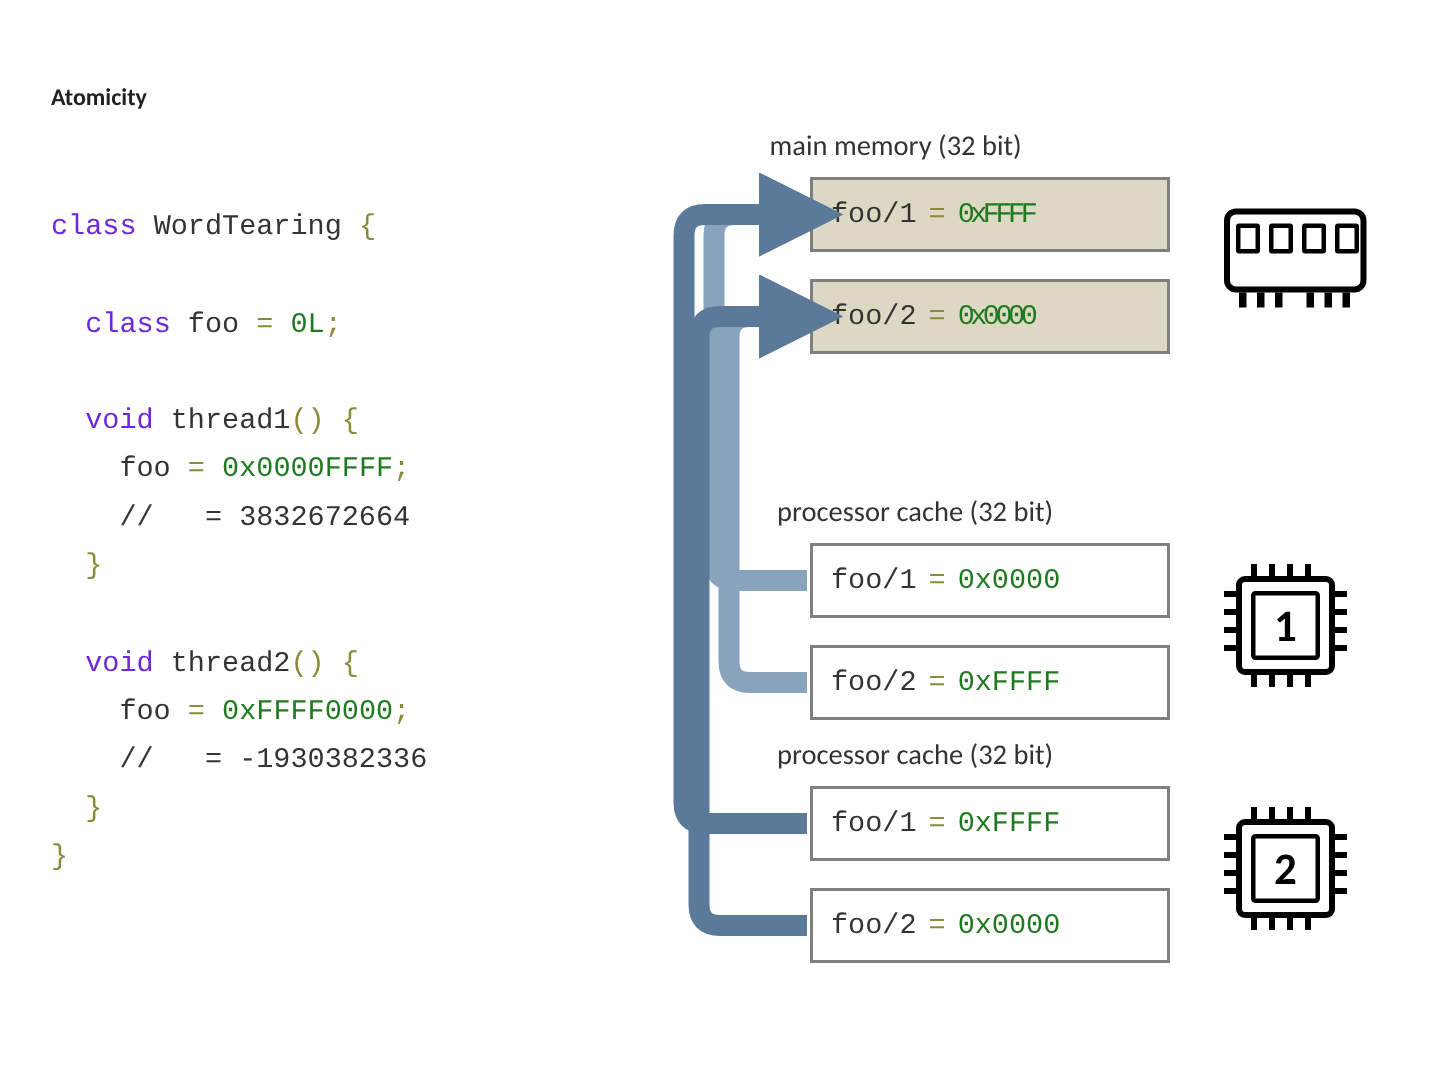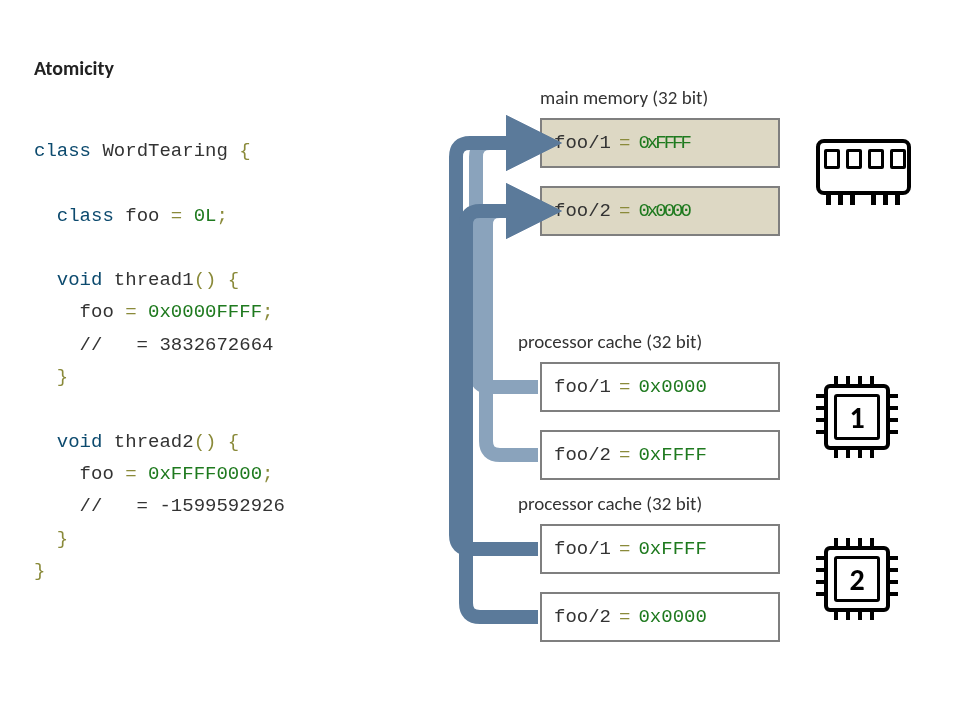--- a/index.html
+++ b/index.html
@@ -8,35 +8,35 @@
     height: 720px;
     background: #fff;
     font-family: Calibri, Arial, sans-serif;
     position: relative;
     overflow: hidden;
   }
   .title {
     position: absolute;
     left: 34px;
     top: 56px;
-    font-size: 20px;
+    font-size: 16px;
     font-weight: bold;
     color: #222;
   }
   .code {
     position: absolute;
     left: 34px;
     top: 135px;
     font-family: Consolas, "Courier New", monospace;
     font-size: 19px;
     line-height: 1.7;
     color: #333;
     white-space: pre;
   }
-  .kw { color: #0c4a6e; }
+  .kw { color: #6d28d9; }
   .pn { color: #8a8a3a; }
   .num { color: #1f7a1f; }
 
   .label {
     position: absolute;
     font-size: 19px;
     color: #333;
   }
 
   .box {
@@ -129,25 +129,25 @@
 
   <span class="kw">class</span> <span>foo</span> <span class="pn">=</span> <span class="num">0L</span><span class="pn">;</span>
 
   <span class="kw">void</span> <span>thread1</span><span class="pn">() {</span>
     <span>foo</span> <span class="pn">=</span> <span class="num">0x0000FFFF</span><span class="pn">;</span>
     <span>//   = 3832672664</span>
   <span class="pn">}</span>
 
   <span class="kw">void</span> <span>thread2</span><span class="pn">() {</span>
     <span>foo</span> <span class="pn">=</span> <span class="num">0xFFFF0000</span><span class="pn">;</span>
-    <span>//   = -1599592926</span>
+    <span>//   = -1930382336</span>
   <span class="pn">}</span>
 <span class="pn">}</span></div>
 
-<div class="label" style="left:540px; top:86px;">main memory (32 bit)</div>
+<div class="label" style="left:513px; top:86px;">main memory (32 bit)</div>
 <div class="label" style="left:518px; top:330px;">processor cache (32 bit)</div>
 <div class="label" style="left:518px; top:492px;">processor cache (32 bit)</div>
 
 <div class="box mem" style="left:540px; top:118px; width:240px; height:50px;">
   <span>foo/1</span>
   <span class="eq">=</span>
   <span class="val-garbled">0xFFFF</span>
 </div>
 <div class="box mem" style="left:540px; top:186px; width:240px; height:50px;">
   <span>foo/2</span>

